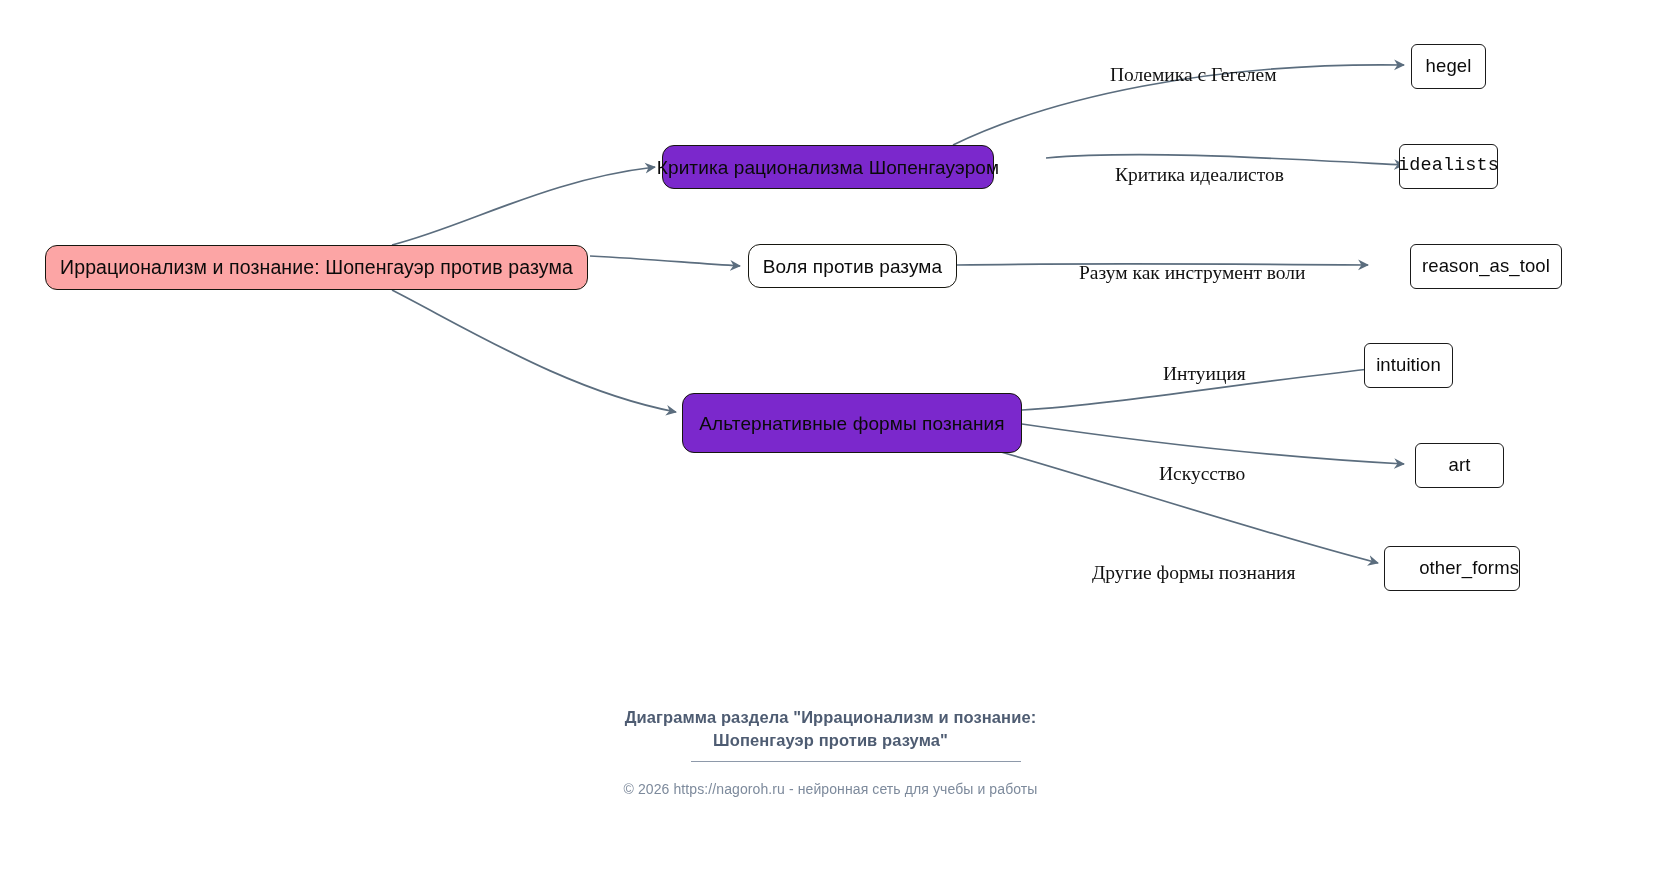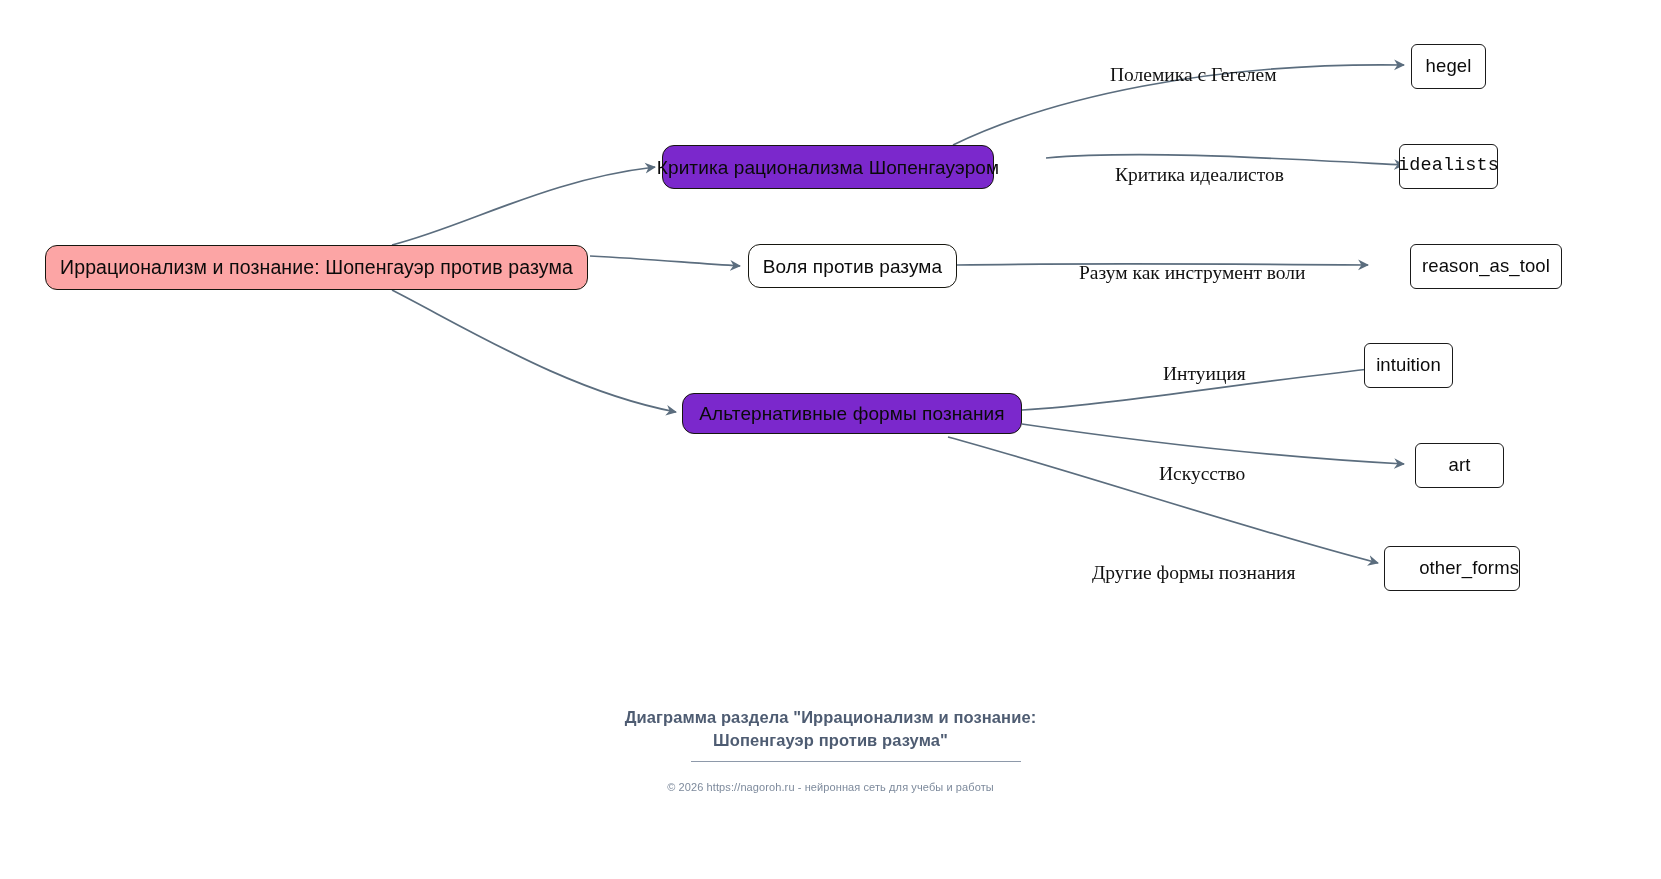--- a/index.html
+++ b/index.html
@@ -88,21 +88,21 @@
   .footer-rule {
     position: absolute;
     top: 761px;
     left: 691px;
     width: 330px;
     height: 0;
     border-top: 1.4px solid #8e99aa;
   }
   .footer-copy {
     top: 781px;
-    font-size: 11px;
+    font-size: 14px;
     color: #7d8a9c;
     letter-spacing: 0.1px;
   }
 </style>
 </head>
 <body>
 
 <svg id="diagram-canvas" viewBox="0 0 1661 879" xmlns="http://www.w3.org/2000/svg">
   <defs>
     <marker id="arrow" viewBox="0 0 12 12" refX="10" refY="6" markerWidth="7" markerHeight="7" orient="auto-start-reverse">
@@ -136,21 +136,21 @@
 </div>
 
 <div class="node node-branch-purple" style="left:662px; top:145px; width:332px; height:44px;">
   <span>Критика рационализма Шопенгауэром</span>
 </div>
 
 <div class="node node-branch-white" style="left:748px; top:244px; width:209px; height:44px;">
   <span>Воля против разума</span>
 </div>
 
-<div class="node node-branch-purple" style="left:682px; top:393px; width:340px; height:41px;">
+<div class="node node-branch-purple" style="left:682px; top:393px; width:340px; height:60px;">
   <span>Альтернативные формы познания</span>
 </div>
 
 <div class="node node-leaf" style="left:1411px; top:44px; width:75px; height:45px;">
   <span>hegel</span>
 </div>
 
 <div class="node node-leaf" style="left:1399px; top:144px; width:99px; height:45px;font-family:Liberation Mono, monospace;">
   <span>idealists</span>
 </div>

